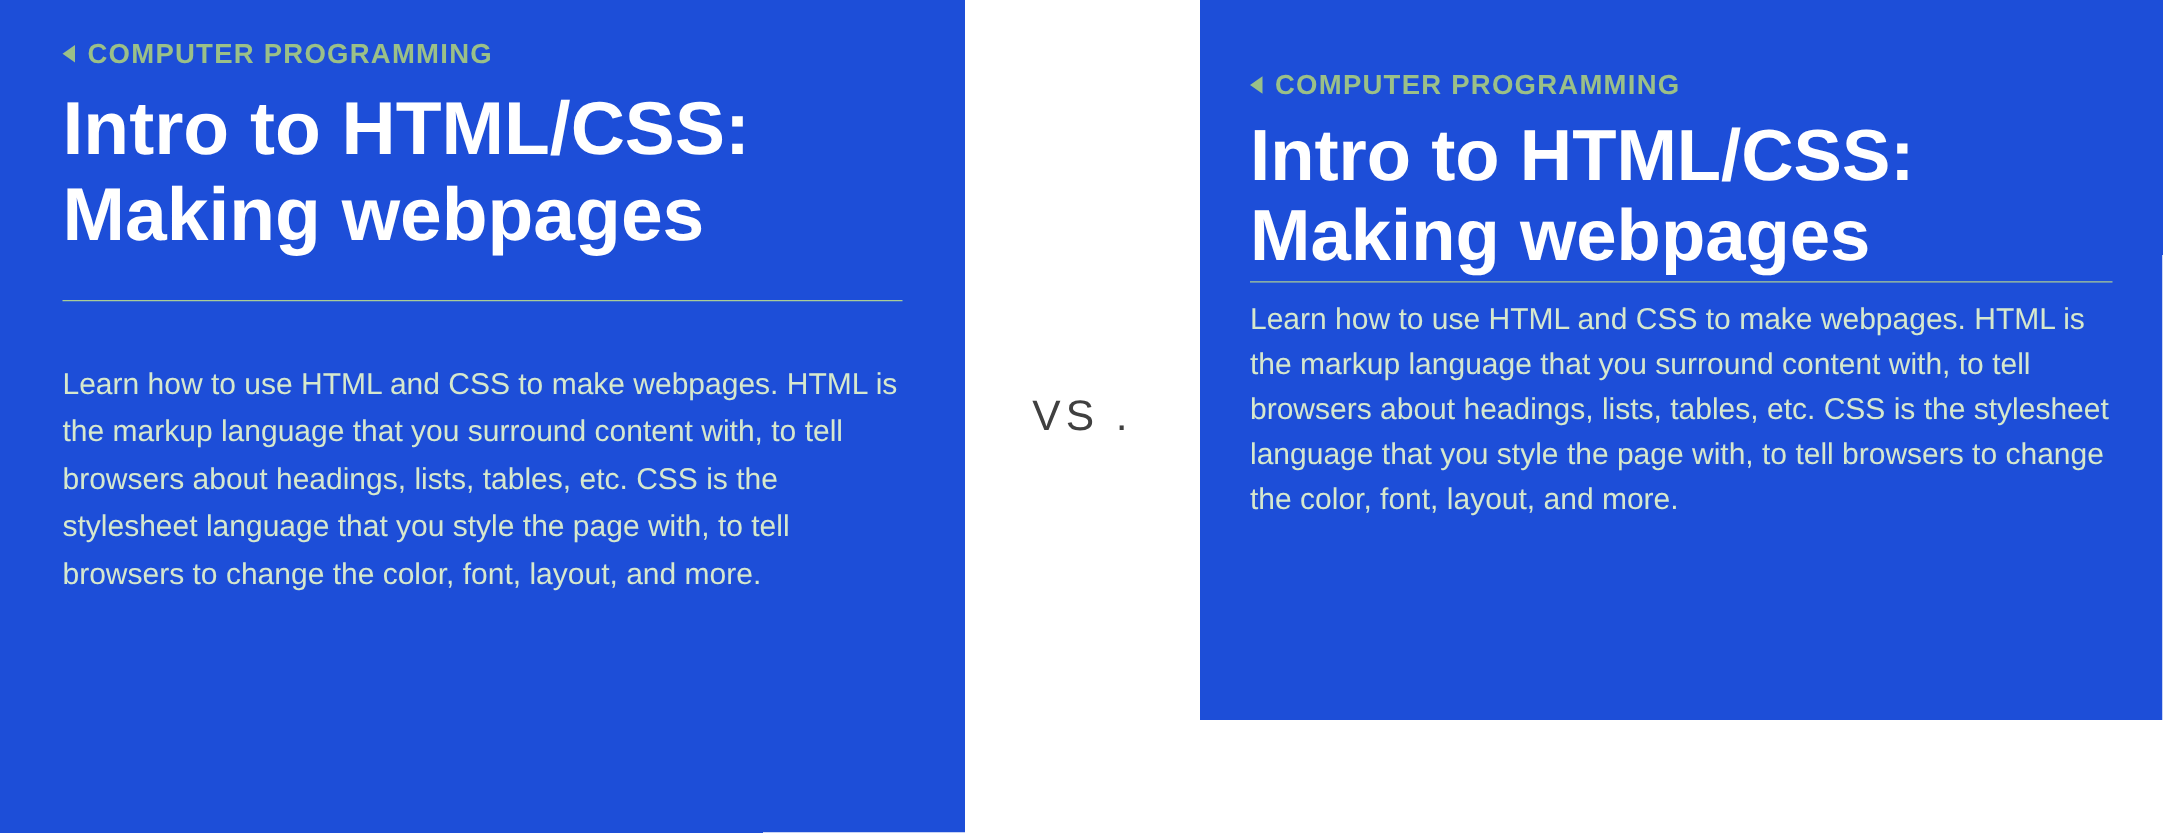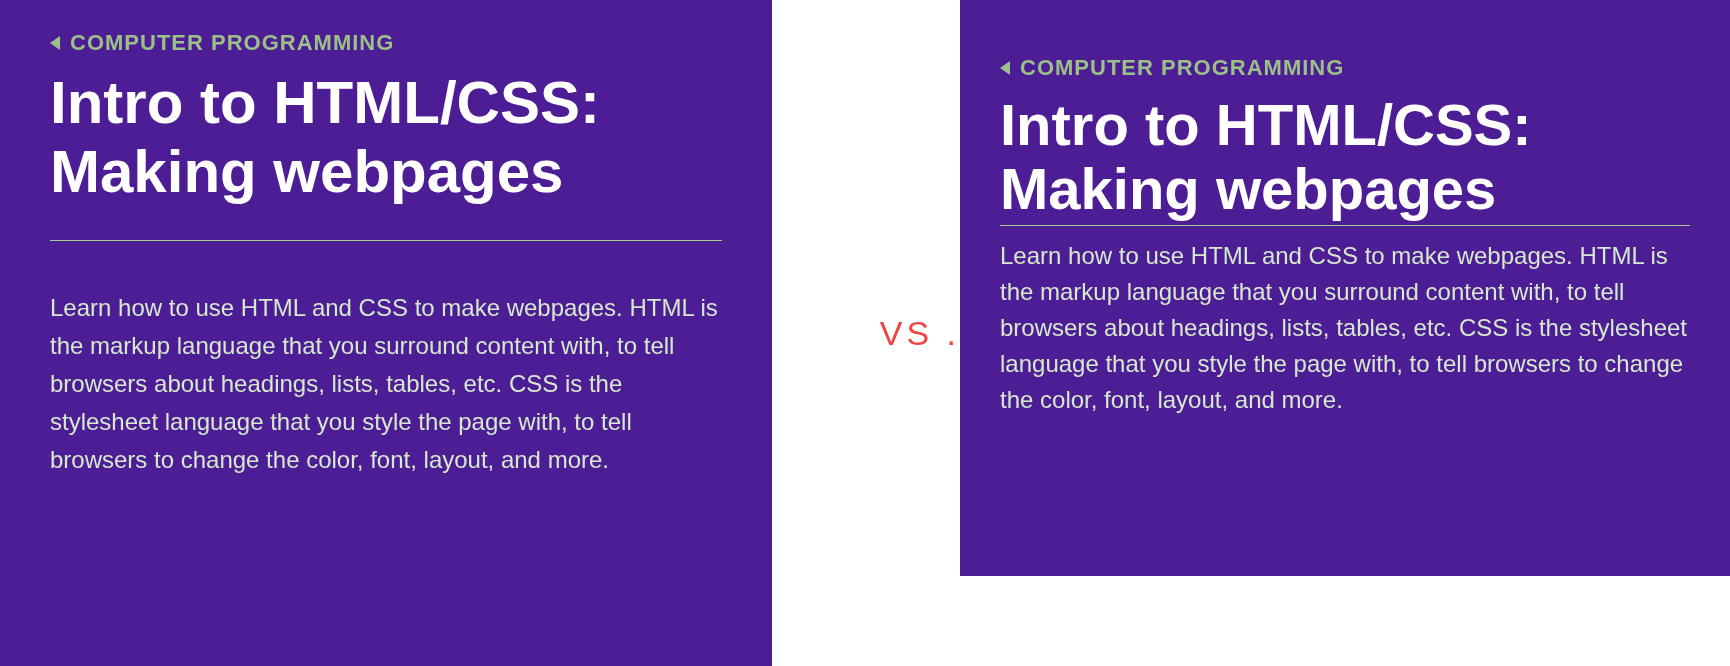--- a/index.html
+++ b/index.html
@@ -9,43 +9,43 @@
     }
     body {
       font-family: -apple-system, BlinkMacSystemFont, "Segoe UI", "Helvetica Neue", Arial, sans-serif;
       width: 1730px;
       height: 666px;
       display: flex;
       align-items: stretch;
       background: #ffffff;
     }
     .panel {
-      background: #4c1d95;
+      background: #1d4ed8;
       color: #ffffff;
       padding: 30px 50px 40px 50px;
       flex: 0 0 auto;
     }
     .panel-left {
       width: 772px;
       height: 666px;
     }
     .panel-right {
       width: 770px;
       height: 576px;
       padding: 55px 40px 40px 40px;
       margin-top: 0;
       align-self: flex-start;
     }
     .middle {
       flex: 1;
       display: flex;
       align-items: center;
-      justify-content: flex-end;
+      justify-content: center;
       background: #ffffff;
-      color: #ef4444;
+      color: #404040;
       font-size: 34px;
       letter-spacing: 4px;
     }
     .breadcrumb {
       display: flex;
       align-items: center;
       gap: 10px;
       margin-bottom: 12px;
     }
     .back-triangle {

